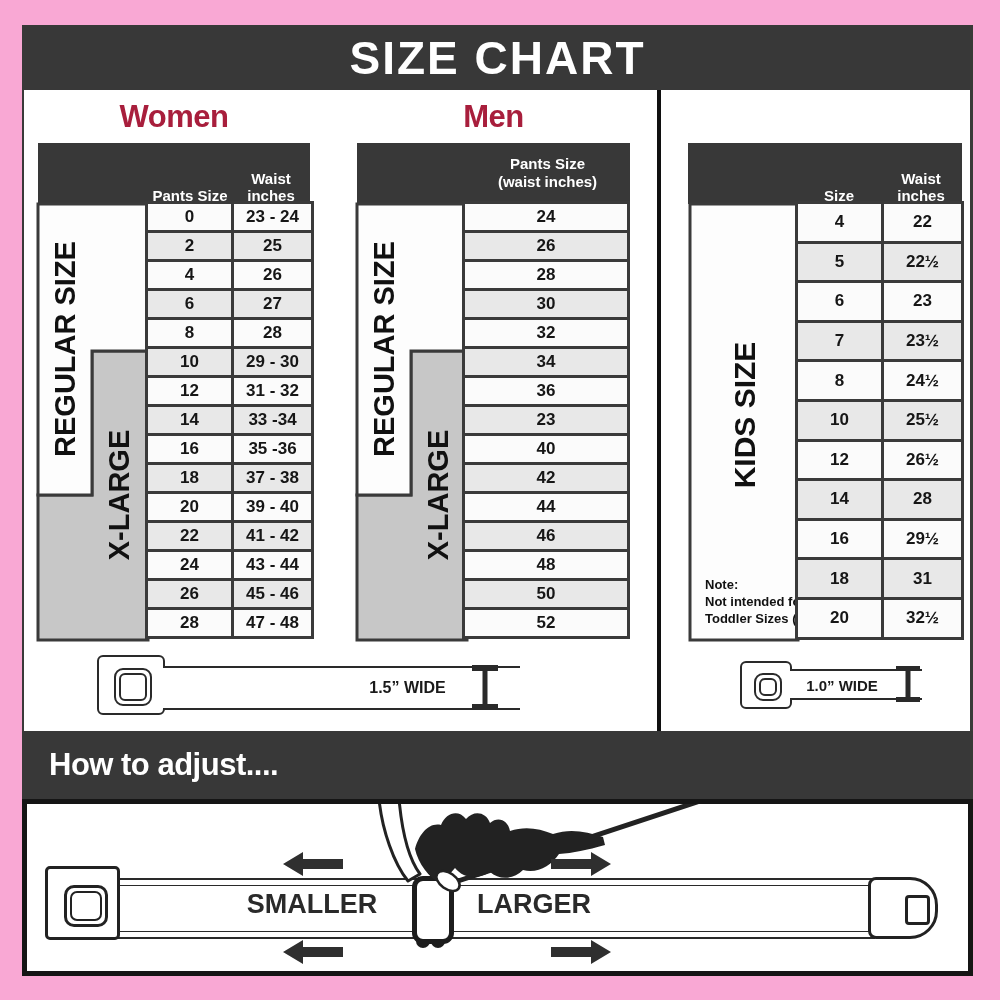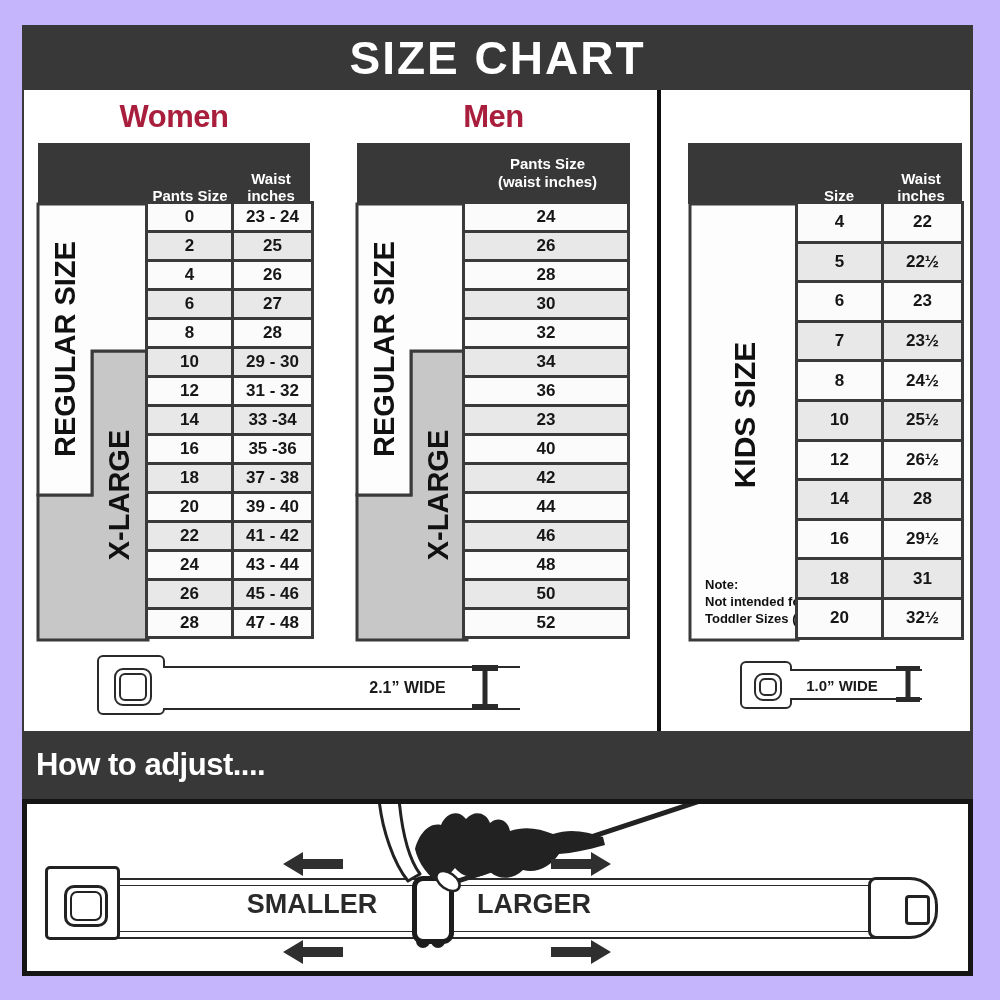--- a/index.html
+++ b/index.html
@@ -1,18 +1,18 @@
 <!DOCTYPE html>
 <html><head>
 <meta charset="utf-8">
 <style>
   * { margin:0; padding:0; box-sizing:border-box; }
   body { background:#fff; }
   .page {
-    position:relative; width:1000px; height:1000px; background:#c4b5fd;
+    position:relative; width:1000px; height:1000px; background:#f9a8d4;
     font-family:"Liberation Sans", sans-serif; color:#1a1a1a; overflow:hidden;
   }
   .abs { position:absolute; }
 
   
   .title-bar {
     left:22px; top:25px; width:951px; height:65px; background:#383838;
     display:flex; align-items:center; justify-content:center;
   }
   .title-bar span { color:#fff; font-size:46px; font-weight:bold; letter-spacing:2px; }
@@ -87,21 +87,21 @@
   #kids-strap  { left:790px; top:669px; width:132px; height:31px; }
   .width-label { font-size:16px; font-weight:bold; color:#1a1a1a; text-align:center; }
   #adult-width-label { left:345px; top:679px; width:125px; }
   #kids-width-label  { left:797px; top:677px; width:90px; font-size:15px; }
 
   
   .adjust-bar {
     left:22px; top:731px; width:951px; height:68px; background:#383838;
     display:flex; align-items:center;
   }
-  .adjust-bar span { color:#fff; font-size:31px; font-weight:bold; padding-left:14px; letter-spacing:-0.5px; }
+  .adjust-bar span { color:#fff; font-size:31px; font-weight:bold; padding-left:27px; letter-spacing:-0.5px; }
 
   .adjust-box { left:22px; top:799px; width:951px; height:177px; background:#fff; border:5px solid #151515; }
   .adjust-box .abs { position:absolute; }
   .big-strap { left:88px; top:74px; width:760px; height:61px; background:#fff; border:2px solid #2a2a2a; }
   .big-strap .inner-lines { position:absolute; left:0; right:0; top:5px; bottom:5px;
     border-top:1px solid #2a2a2a; border-bottom:1px solid #2a2a2a; }
   .big-buckle { left:18px; top:62px; width:75px; height:74px; border:3px solid #222;
     border-radius:5px; background:#fff; z-index:2; }
   .big-buckle .inner { position:absolute; left:16px; top:16px; width:44px; height:42px;
     border:3px solid #222; border-radius:10px; background:#fff; }
@@ -341,21 +341,21 @@
         </tr>
       </tbody>
     </table>
 
   <div class="abs buckle" id="adult-buckle">
     <div class="inner">
         <div class="inner2"></div>
       </div>
   </div>
   <div class="abs strap" id="adult-strap"></div>
-  <div class="abs width-label" id="adult-width-label">2.1” WIDE</div>
+  <div class="abs width-label" id="adult-width-label">1.5” WIDE</div>
   <svg class="abs" style="left:470px; top:662px;" width="30" height="52" viewBox="0 0 30 52">
     <rect x="2" y="3" width="26" height="6" fill="#2a2a2a"></rect>
     <rect x="12.5" y="3" width="5" height="45" fill="#2a2a2a"></rect>
     <rect x="2" y="42" width="26" height="6" fill="#2a2a2a"></rect>
   </svg>
 
   <div class="abs buckle" id="kids-buckle">
     <div class="inner">
         <div class="inner2"></div>
       </div>

